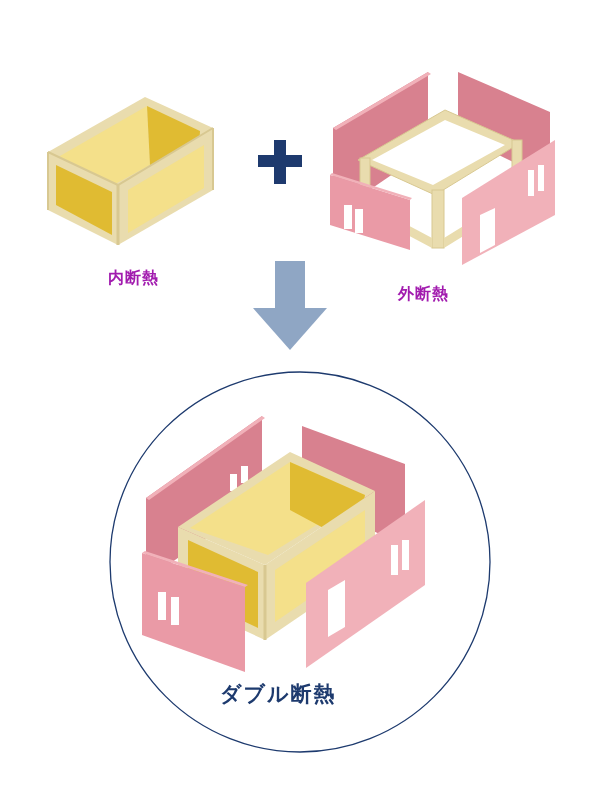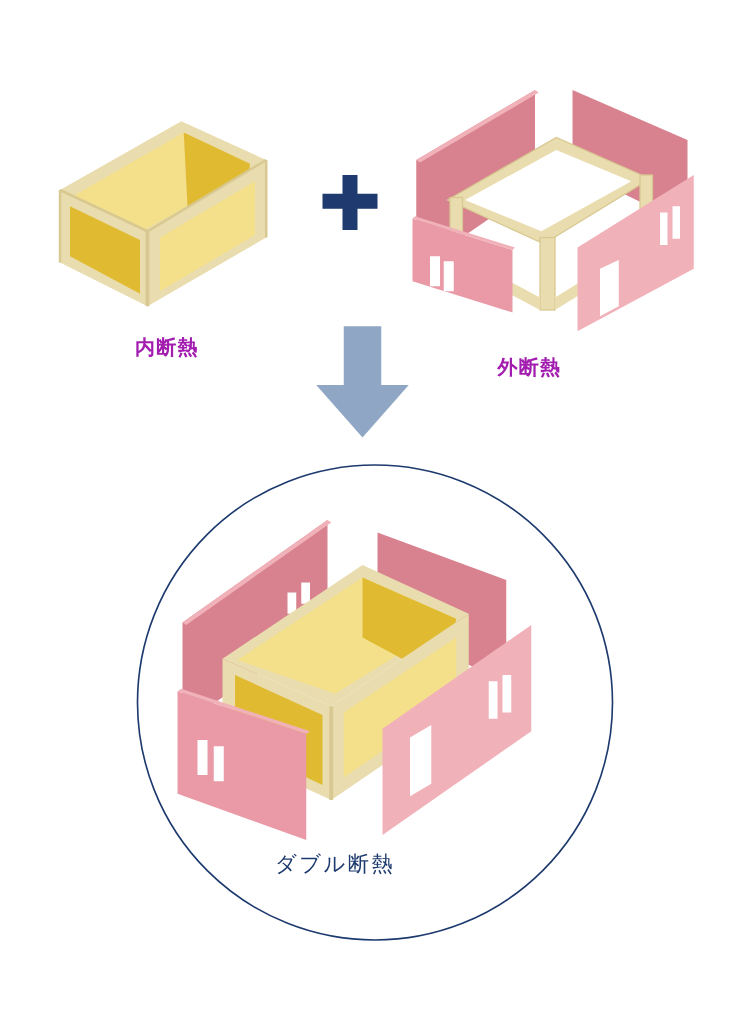--- a/index.html
+++ b/index.html
@@ -1,20 +1,20 @@
 <!DOCTYPE html>
 <html><head>
 <meta charset="utf-8">
 <style>
   html, body { margin:0; padding:0; background:#ffffff; }
   body { width:600px; height:807px; position:relative; overflow:hidden;
          font-family:"DejaVu Sans","Liberation Sans",sans-serif; }
   .abs { position:absolute; }
   .label { font-weight:bold; font-size:16px; color:#a21caf; letter-spacing:1px; }
-  .label-main { font-weight:normal; font-size:17px; color:#1d3a6e; letter-spacing:2px; }
+  .label-main { font-weight:bold; font-size:21px; color:#1d3a6e; letter-spacing:2px; }
   svg { position:absolute; overflow:visible; }
 </style>
 </head>
 <body>
 
 <svg width="600" height="807" style="left:0;top:0;">
   <g>
 
     <polygon points="48,152 145,97 213,128 118,185" fill="#e9dcae"></polygon>
 

